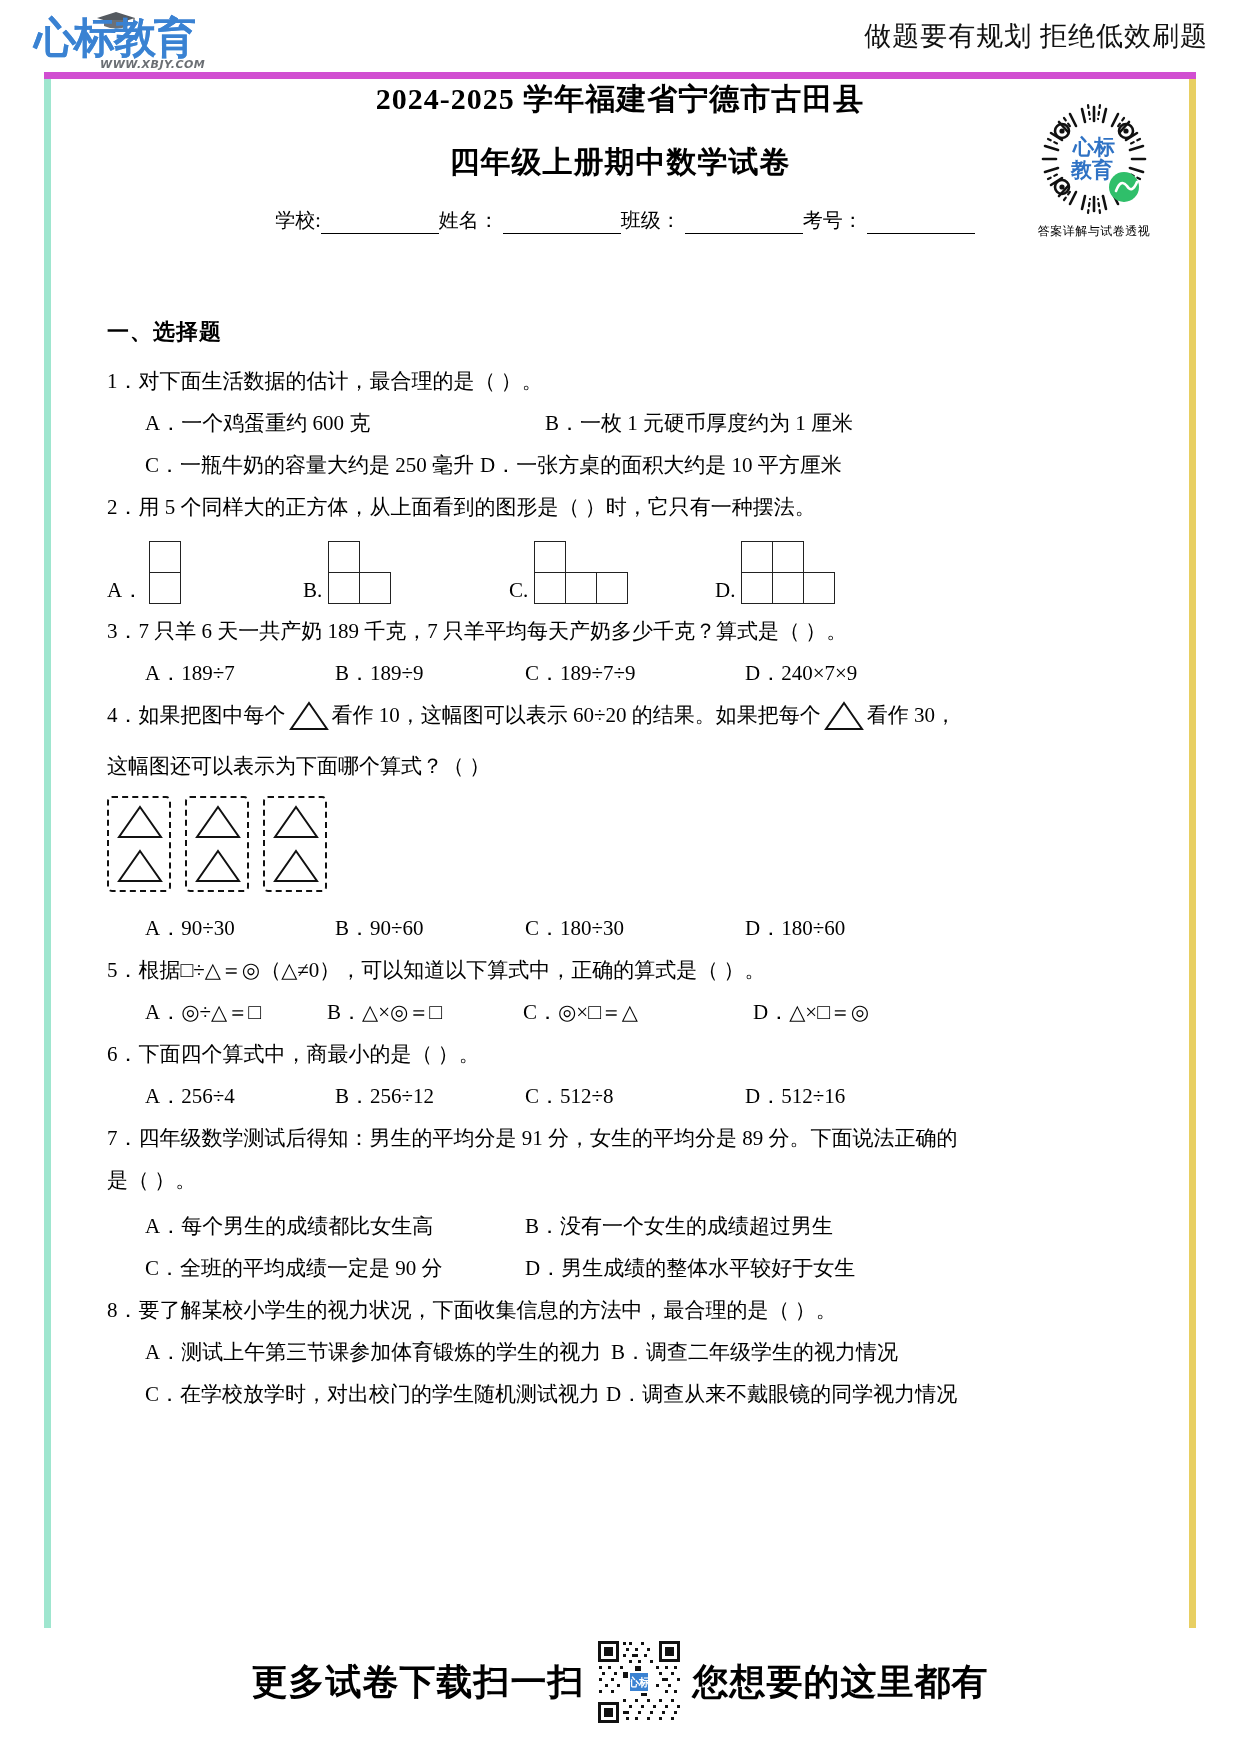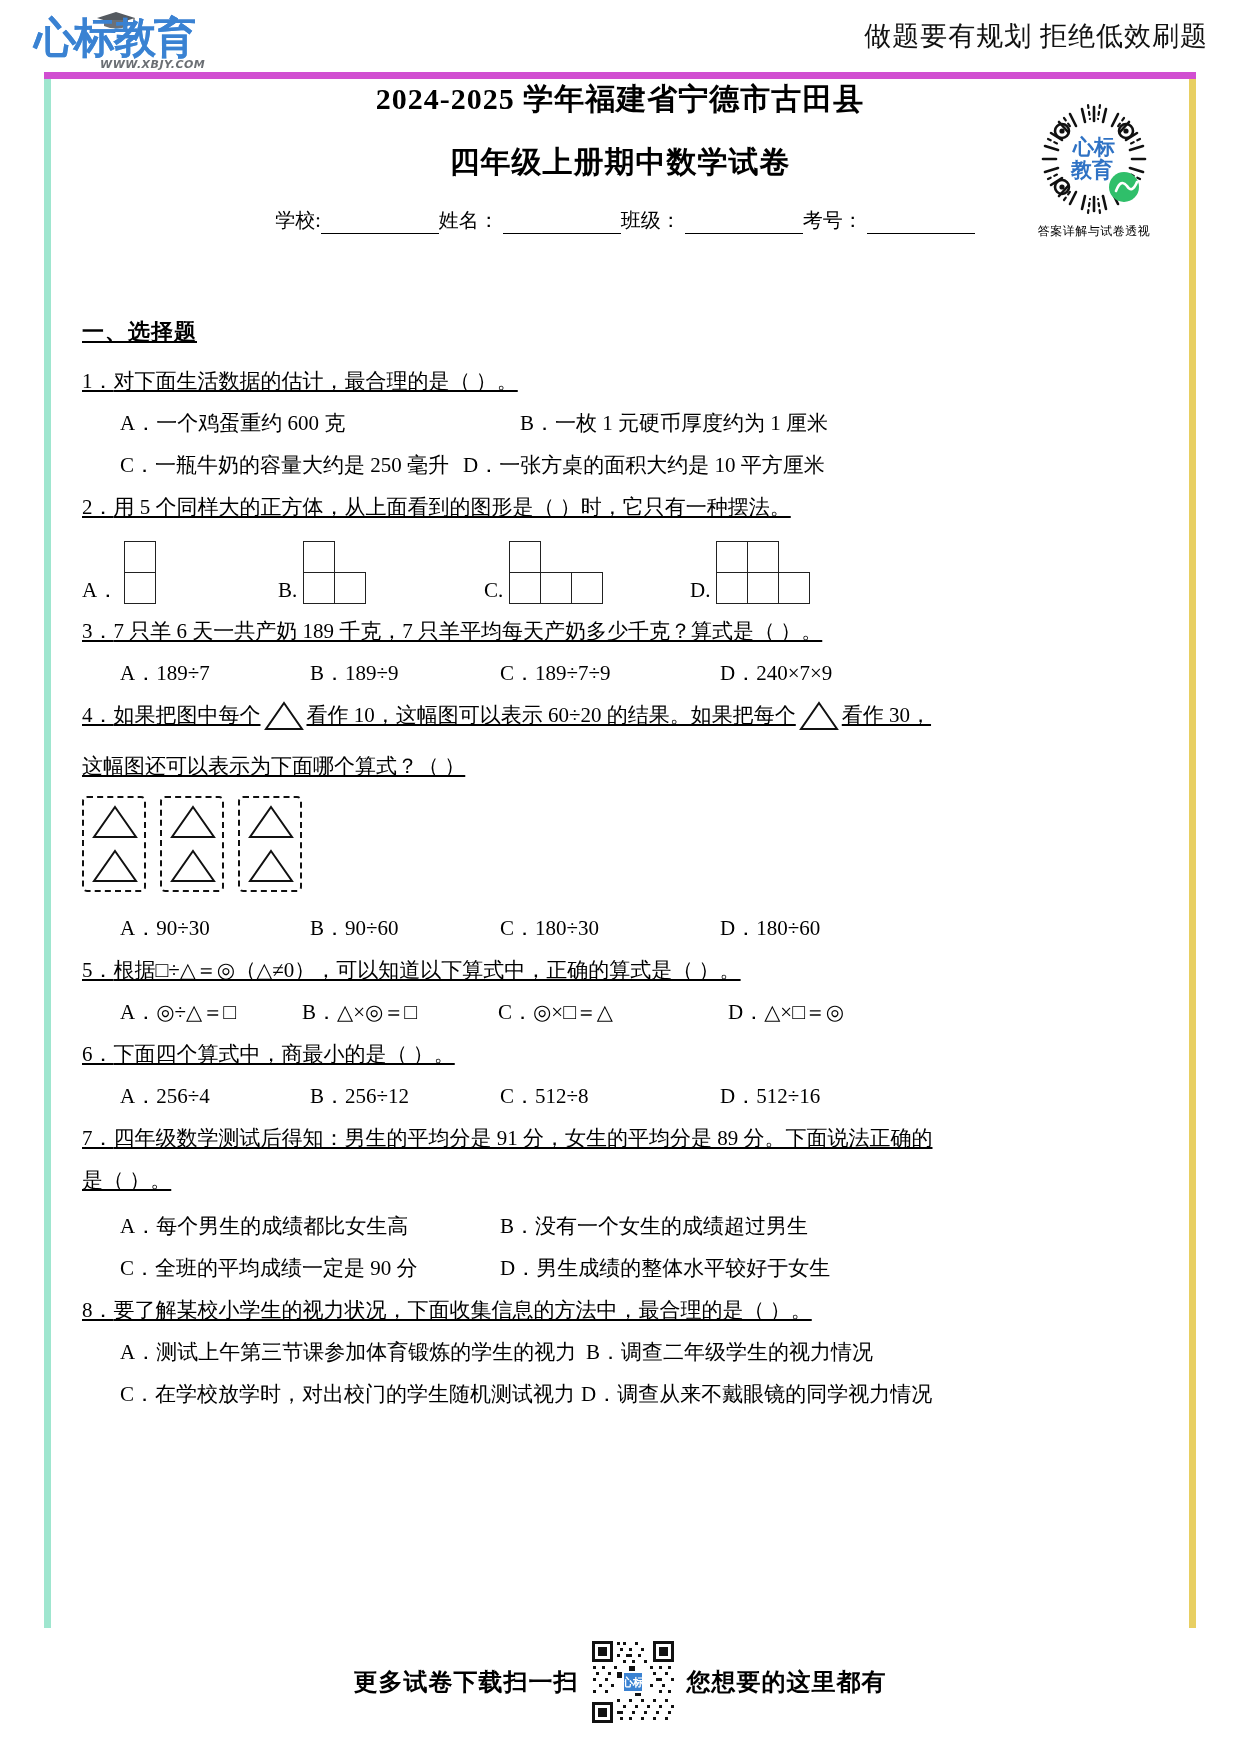--- a/index.html
+++ b/index.html
@@ -148,23 +148,22 @@
     font-size: 12px;
     font-weight: 400;
     color: #000;
     letter-spacing: .5px;
     white-space: nowrap;
   }
 
   
   .content {
     position: absolute;
-    left: 31px; top: 238px;
+    left: 56px; top: 238px;
     width: 1045px;
-    text-decoration: underline;
   }
   .section-head {
     font-size: 22px;
     font-weight: 700;
     margin: 0 0 14px 0;
     letter-spacing: 1px;
   }
   .q {
     font-size: 21px;
     line-height: 40px;
@@ -240,21 +239,21 @@
   
   .footer {
     position: absolute;
     left: 0; bottom: 28px;
     width: 1240px;
     display: flex;
     align-items: center;
     justify-content: center;
   }
   .footer-text {
-    font-size: 24px;
+    font-size: 36px;
     font-weight: 700;
     letter-spacing: 1px;
     color: #000;
     white-space: nowrap;
   }
   .footer-qr {
     width: 88px; height: 88px;
     margin: 0 10px;
     position: relative;
   }
@@ -356,21 +355,21 @@
 
     <div class="section-head">一、选择题</div>
 
     <div class="q q-stem">
       <span>1．</span><span>对下面生活数据的估计，最合理的是（    ）。</span>
     </div>
     <div class="opts">
       <span class="opt w2a">A．一个鸡蛋重约 600 克</span><span class="opt">B．一枚 1 元硬币厚度约为 1 厘米</span>
     </div>
     <div class="opts">
-      <span class="opt">C．一瓶牛奶的容量大约是 250 毫升</span><span class="opt" style="margin-left:14px">D．一张方桌的面积大约是 10 平方厘米</span>
+      <span class="opt">C．一瓶牛奶的容量大约是 250 毫升</span><span class="opt" style="margin-left:6px">D．一张方桌的面积大约是 10 平方厘米</span>
     </div>
 
     <div class="q q-stem">
       <span>2．</span><span>用 5 个同样大的正方体，从上面看到的图形是（    ）时，它只有一种摆法。</span>
     </div>
     <div class="shapes-row">
 
       <div class="shape-item" style="left:0px;">
         <span class="shape-lbl">A．</span>
         <div class="grid-fig" style="width:34px;height:66px;">

